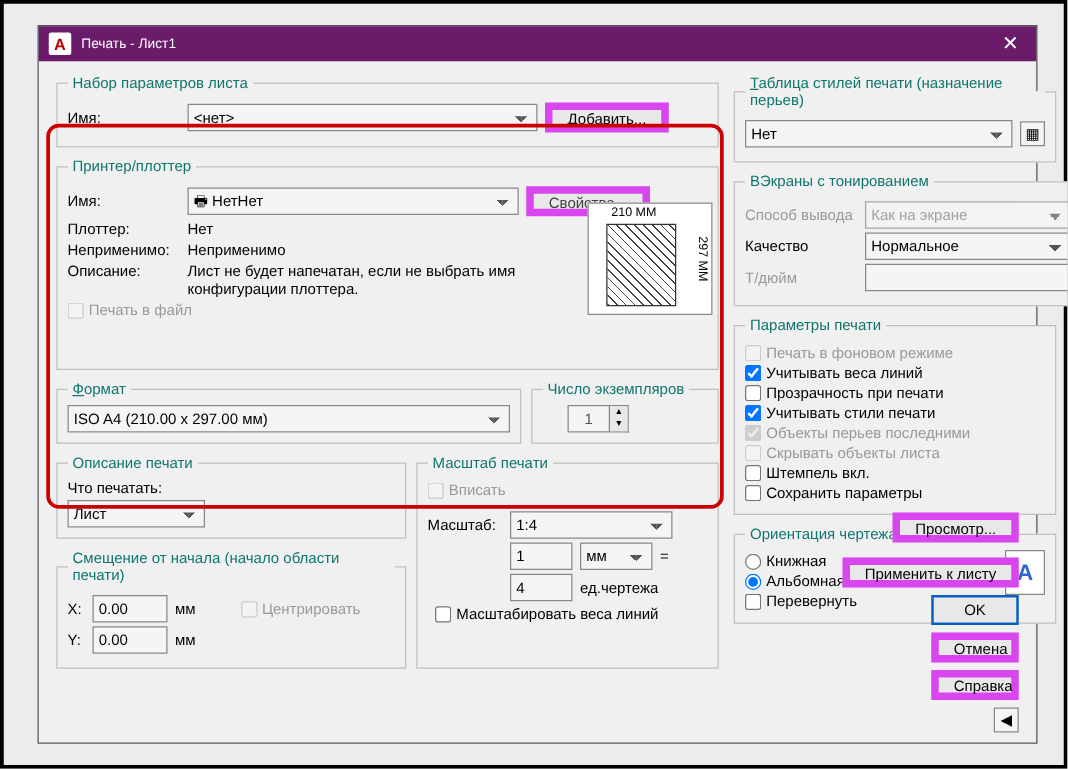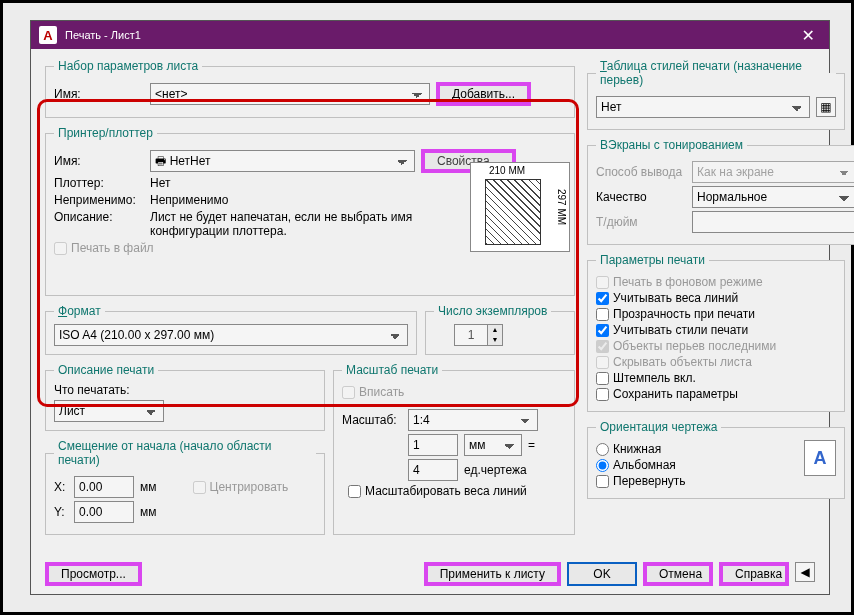--- a/index.html
+++ b/index.html
@@ -11,30 +11,30 @@
 .titlebar .title { flex: 1; font-size: 11px; }
 .titlebar .close { font-size: 16px; cursor: pointer; padding: 0 6px; }
 .content { position: absolute; top: 28px; left: 0; right: 0; bottom: 0; padding: 10px 14px; }
 fieldset { border: 1px solid #c0c0c0; padding: 6px 8px 8px 8px; margin-bottom: 8px; background: #f0f0f0; position: relative;}
 legend { font-size: 12px; color: #0f766e; padding: 0 4px; }
 legend .ul { text-decoration: underline; }
 .row { display: flex; align-items: center; margin: 3px 0; gap: 6px; }
 .lbl { width: 90px; }
 select, input[type=text] { border: 1px solid #888; background: #f5f5f5; font-size: 12px; height: 22px; padding: 2px 4px; font-family:inherit;}
 select { appearance: none; background-image: linear-gradient(45deg, transparent 50%, #555 50%), linear-gradient(135deg, #555 50%, transparent 50%); background-position: calc(100% - 12px) 9px, calc(100% - 7px) 9px; background-size: 5px 5px, 5px 5px; background-repeat: no-repeat; padding-right: 22px;}
-button { border: 4px solid #d946ef; background: #e8e8e8; height: 24px; padding: 0 12px; font-size: 12px; cursor: pointer; font-family:inherit;}
+button { border: 6px solid #d946ef; background: #e8e8e8; height: 24px; padding: 0 12px; font-size: 12px; cursor: pointer; font-family:inherit;}
 button:disabled { color: #404040; }
 input[type=checkbox], input[type=radio] { margin-right: 4px; vertical-align: middle; }
 label.chk { display: flex; align-items: center; margin: 2px 0; font-size: 12px;}
 .left-col { position: absolute; left: 14px; top: 10px; width: 530px; }
 .right-col { position: absolute; left: 556px; top: 10px; width: 258px; }
 .highlight { border: 3px solid #cc0000; border-radius: 10px; position: absolute; pointer-events:none;}
 .preview-box { width: 100px; height: 90px; border:1px solid #888; position:absolute; right:4px; top:22px; background:#fff;}
 .hatch { background: repeating-linear-gradient(45deg, #444 0 1px, transparent 1px 5px); }
-.bottom-row { position: absolute; bottom: 8px; left: 14px; right: 14px; display: flex; align-items: flex-start; gap: 6px; }
+.bottom-row { position: absolute; bottom: 8px; left: 14px; right: 14px; display: flex; align-items: flex-end; gap: 6px; flex-direction: column; }
 .spinner { display:inline-flex; }
 .spinner input { width:34px; text-align:center;}
 .spinner .arrows {display:flex; flex-direction:column; border:1px solid #888; border-left:none;}
 .spinner .arrows span{ height:10px; width:14px; background:#e8e8e8; font-size:7px; text-align:center; line-height:9px;}
 .small-icon{width:20px;height:20px;border:1px solid #888;background:#f5f5f5;display:inline-flex;align-items:center;justify-content:center;}
 .disabled-text{color:#999;}
 .orient-icon{width:32px;height:36px;border:1px solid #888;background:#fff;display:flex;align-items:center;justify-content:center;font-size:18px;font-weight:bold;color:#36c;}
 </style>
 </head>
 <body>

